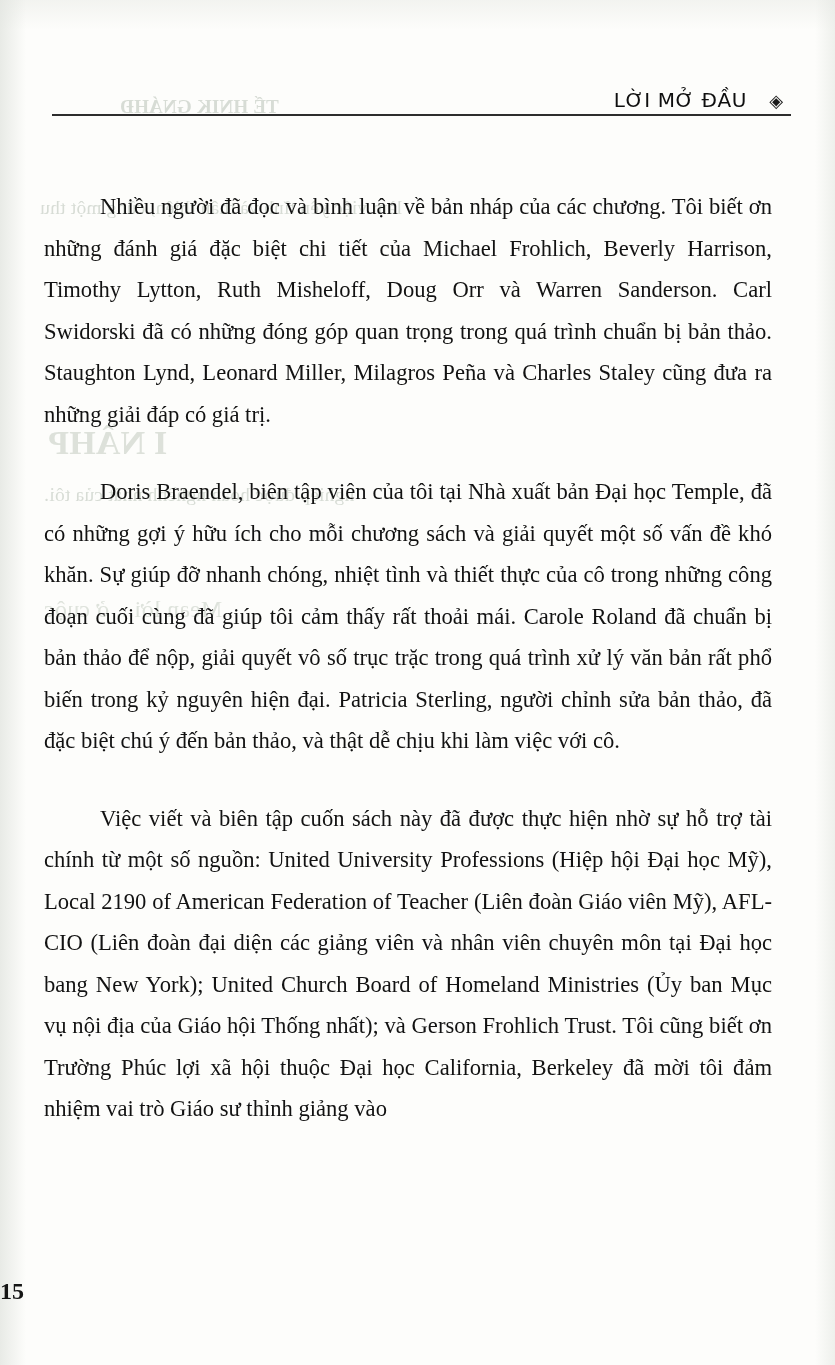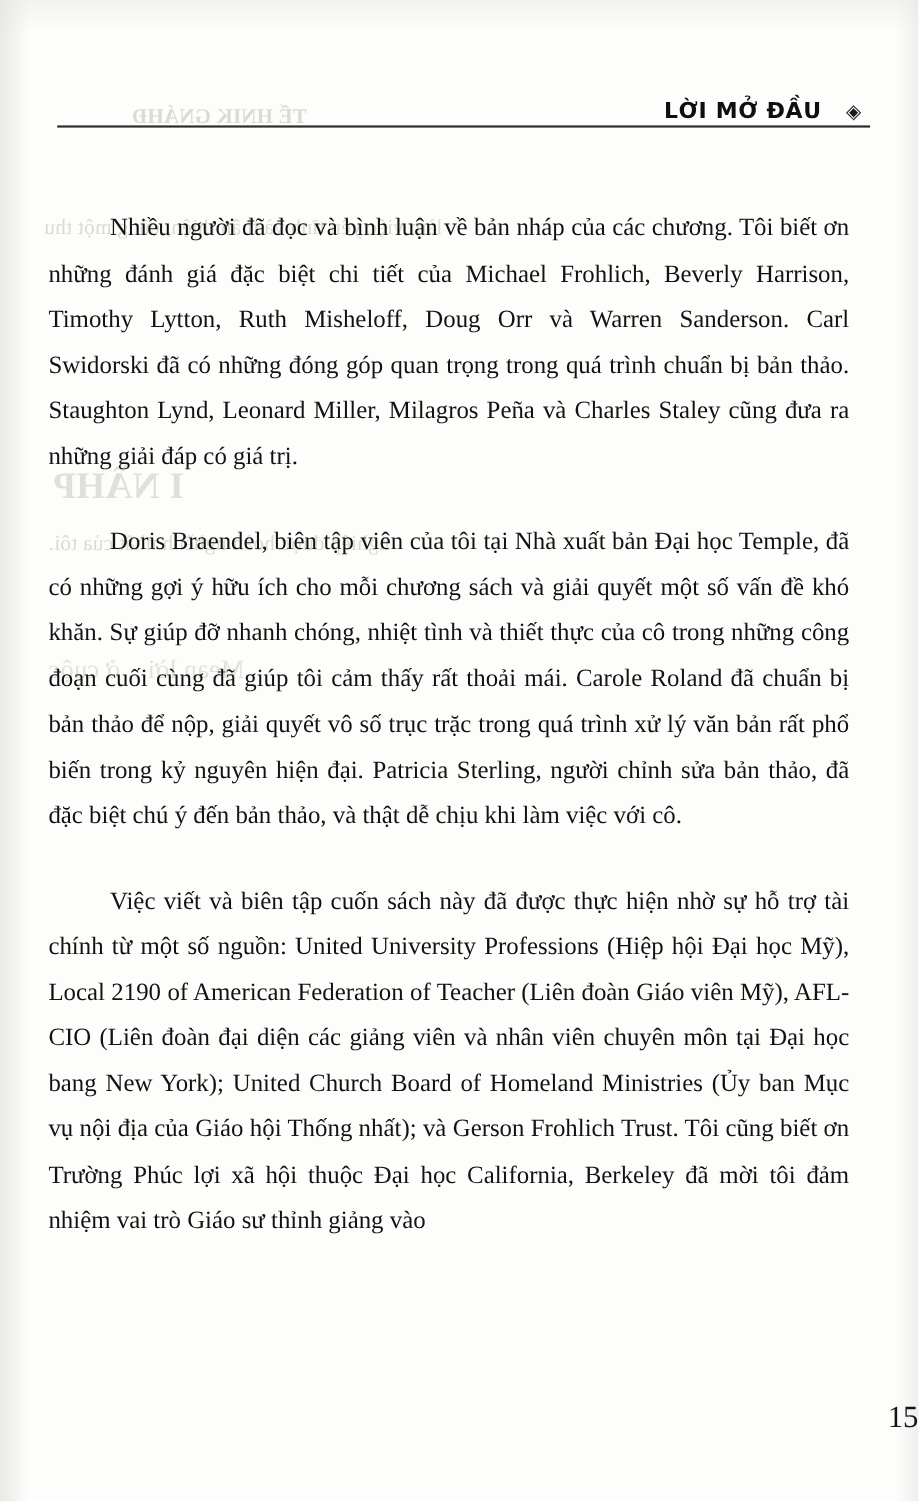--- a/index.html
+++ b/index.html
@@ -61,21 +61,21 @@
     left: 8px;
     right: 0;
     height: 2px;
     background: #2d2d2d;
   }
   .header-title {
     position: absolute;
     right: 44px;
     top: 0;
     font-family: "DejaVu Sans", sans-serif;
-    font-weight: bold;
+    font-weight: normal;
     font-size: 20px;
     letter-spacing: 0.6px;
     color: #0f0f0f;
   }
   .header-diamond {
     position: absolute;
     right: 8px;
     top: 4px;
     font-size: 18px;
     color: #1a1a1a;
@@ -99,23 +99,24 @@
   .body-text p.indent {
     text-indent: 56px;
     margin-top: 36px;
   }
 
   .folio {
     position: absolute;
     bottom: 60px;
     left: 0;
     right: 0;
-    text-align: right;
-    font-size: 28px;
+    text-align: left;
+    font-size: 24px;
     color: #151515;
+    font-weight: bold;
   }
 </style>
 </head>
 <body>
 
 <div class="page">
 
   <div class="ghost ghost-1">TẾ HNIK GNÁHĐ</div>
   <div class="ghost ghost-2">làm việc yên tĩnh và thân thiện, cũng một thu</div>
   <div class="ghost ghost-3">I NẦHP</div>

